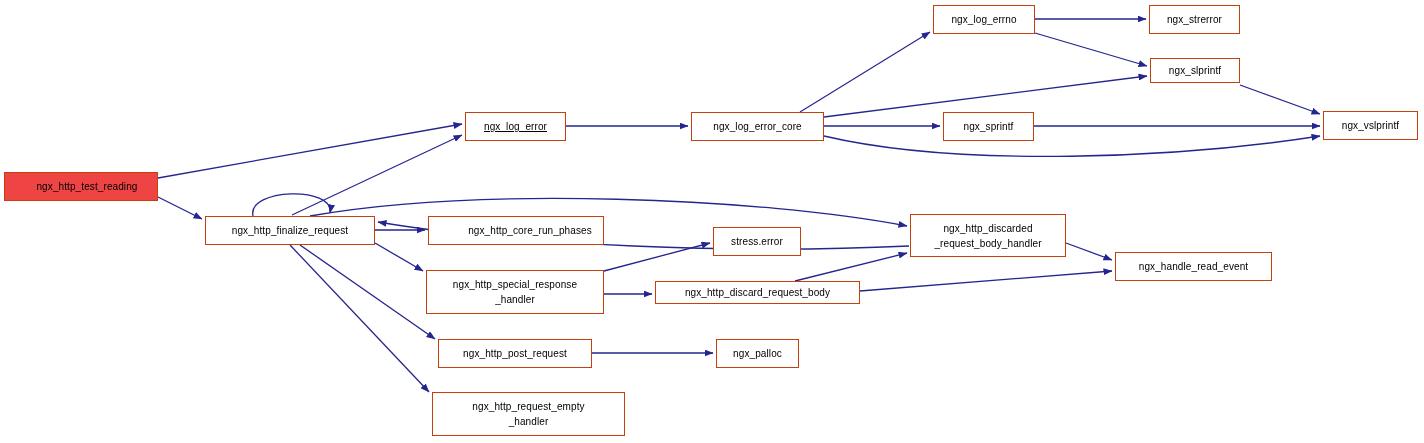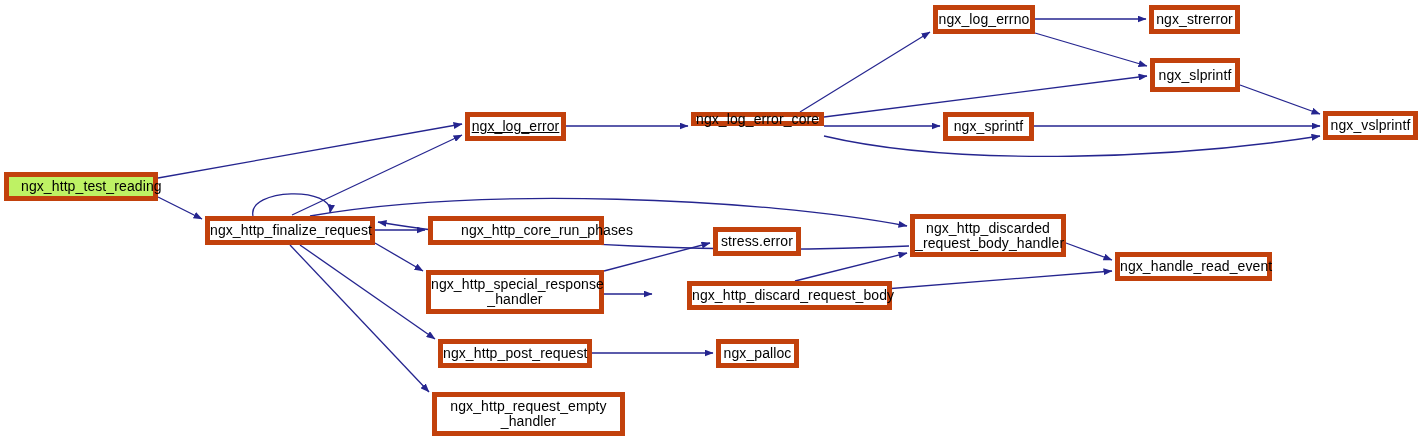--- a/index.html
+++ b/index.html
@@ -20,34 +20,34 @@
   #edge-layer {
     position: absolute;
     left: 0;
     top: 0;
     width: 1424px;
     height: 443px;
   }
   .gnode {
     position: absolute;
     box-sizing: border-box;
-    border: 5px solid #c2410c;
+    border: 1px solid #c2410c;
     background: #ffffff;
     color: #000000;
-    font-size: 14px;
+    font-size: 10px;
     line-height: 15px;
     display: flex;
     align-items: center;
     justify-content: center;
     text-align: center;
     white-space: pre-line;
     letter-spacing: 0.1px;
   }
   .gnode.highlight {
-    background: #bef264;
+    background: #ef4444;
     padding-left: 12px;
   }
   .gnode-label {
     display: block;
     width: 100%;
     white-space: pre-line;
   }
 </style>
 </head>
 <body>
@@ -114,26 +114,26 @@
   <div id="node-layer">
       <div class="gnode highlight" style="left: 4px; top: 172px; width: 154px; height: 29px;"><span class="gnode-label">ngx_http_test_reading</span></div>
       <div class="gnode" style="left: 205px; top: 216px; width: 170px; height: 29px;"><span class="gnode-label">ngx_http_finalize_request</span></div>
       <div class="gnode" style="left: 465px; top: 112px; width: 101px; height: 29px; text-decoration: underline;"><span class="gnode-label">ngx_log_error</span></div>
       <div class="gnode" style="left: 428px; top: 216px; width: 176px; height: 29px; padding-left: 28px;"><span class="gnode-label">ngx_http_core_run_phases</span></div>
       <div class="gnode" style="left: 426px; top: 270px; width: 178px; height: 44px;"><span class="gnode-label">ngx_http_special_response
 _handler</span></div>
       <div class="gnode" style="left: 438px; top: 339px; width: 154px; height: 29px; justify-content: flex-end;"><span class="gnode-label">ngx_http_post_request</span></div>
       <div class="gnode" style="left: 432px; top: 392px; width: 193px; height: 44px;"><span class="gnode-label">ngx_http_request_empty
 _handler</span></div>
-      <div class="gnode" style="left: 691px; top: 112px; width: 133px; height: 14px;"><span class="gnode-label">ngx_log_error_core</span></div>
+      <div class="gnode" style="left: 691px; top: 112px; width: 133px; height: 29px;"><span class="gnode-label">ngx_log_error_core</span></div>
       <div class="gnode" style="left: 713px; top: 227px; width: 88px; height: 29px;"><span class="gnode-label">stress.error</span></div>
-      <div class="gnode" style="left: 655px; top: 281px; width: 205px; height: 29px; margin-left: 32px;"><span class="gnode-label">ngx_http_discard_request_body</span></div>
+      <div class="gnode" style="left: 655px; top: 281px; width: 205px; height: 23px;"><span class="gnode-label">ngx_http_discard_request_body</span></div>
       <div class="gnode" style="left: 716px; top: 339px; width: 83px; height: 29px;"><span class="gnode-label">ngx_palloc</span></div>
       <div class="gnode" style="left: 933px; top: 5px; width: 102px; height: 29px;"><span class="gnode-label">ngx_log_errno</span></div>
       <div class="gnode" style="left: 943px; top: 112px; width: 91px; height: 29px; justify-content: center;"><span class="gnode-label">ngx_sprintf</span></div>
       <div class="gnode" style="left: 910px; top: 214px; width: 156px; height: 43px;"><span class="gnode-label">ngx_http_discarded
 _request_body_handler</span></div>
       <div class="gnode" style="left: 1149px; top: 5px; width: 91px; height: 29px;"><span class="gnode-label">ngx_strerror</span></div>
-      <div class="gnode" style="left: 1150px; top: 58px; width: 90px; height: 34px;"><span class="gnode-label">ngx_slprintf</span></div>
+      <div class="gnode" style="left: 1150px; top: 58px; width: 90px; height: 25px;"><span class="gnode-label">ngx_slprintf</span></div>
       <div class="gnode" style="left: 1115px; top: 252px; width: 157px; height: 29px;"><span class="gnode-label">ngx_handle_read_event</span></div>
       <div class="gnode" style="left: 1323px; top: 111px; width: 95px; height: 29px;"><span class="gnode-label">ngx_vslprintf</span></div>
     </div>
 </div>
 
 </body></html>

